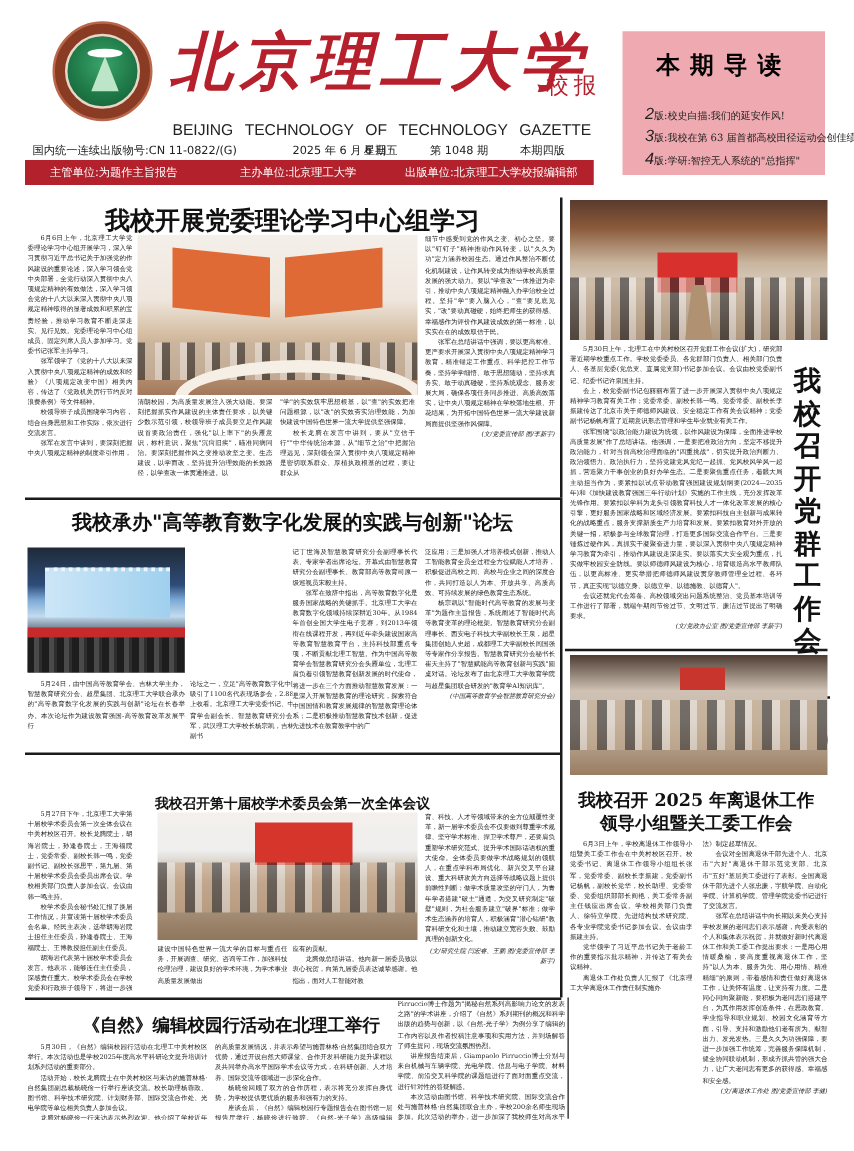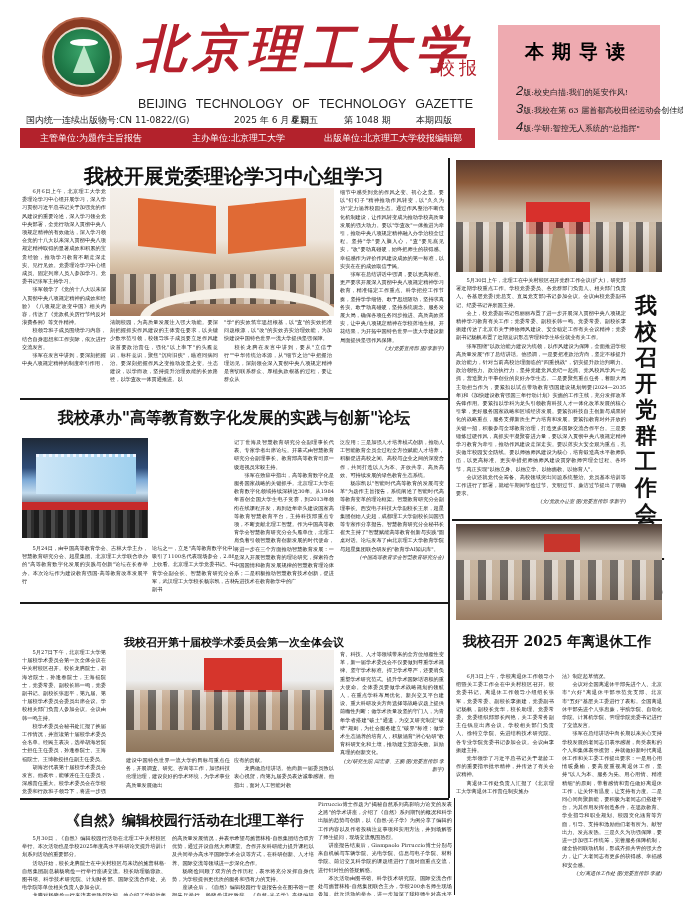--- a/index.html
+++ b/index.html
@@ -225,20 +225,21 @@
   <p style="text-indent:0">育、科技、人才等领域带来的全方位颠覆性变革，新一届学术委员会不仅要做到尊重学术规律、坚守学术标准、捍卫学术尊严，还要肩负重塑学术研究范式、提升学术国际话语权的重大使命。全体委员要做学术战略规划的领航人，在重点学科布局优化、新兴交叉平台建设、重大科研攻关方向选择等战略议题上提供前瞻性判断；做学术质量攻坚的守门人，为青年学者搭建"破土"通道，为交叉研究制定"破壁"规则，为社会服务建立"破界"标准；做学术生态涵养的培育人，积极涵育"潜心钻研"教育科研文化和土壤，推动建立宽容失败、鼓励真理的创新文化。</p>
   <div class="credit">(文/研究生院 闫宏睿、王鹏 图/党委宣传部 李新宇)</div>
 </div>
 
 <div class="photo ph5" style="left:456px; top:524px; width:206px; height:96px;">
   <div class="screen"></div>
   <div class="ppl"></div>
 </div>
 <div class="headline" style="left:452px; top:632px; width:210px; font-size:14px; line-height:18px;">
   <div>我校召开 2025 年离退休工作</div>
+  <div>领导小组暨关工委工作会</div>
 </div>
 <div class="col" style="left:456px; top:672px; width:98px; height:130px;">
   <p>6月3日上午，学校离退休工作领导小组暨关工委工作会在中关村校区召开。校党委书记、离退休工作领导小组组长张军，党委常委、副校长李振建，党委副书记杨帆，副校长党华，校长助理、党委常委、党委组织部部长阎艳，关工委常务副主任钱应出席会议。学校相关部门负责人、徐特立学院、先进结构技术研究院、各专业学院党委书记参加会议。会议由李振建主持。</p>
   <p>党华领学了习近平总书记关于老龄工作的重要指示批示精神，并传达了有关会议精神。</p>
   <p>离退休工作处负责人汇报了《北京理工大学离退休工作责任制实施办</p>
 </div>
 <div class="col" style="left:562px; top:672px; width:100px; height:226px;">
   <p style="text-indent:0">法》制定起草情况。</p>
   <p>会议对全国离退休干部先进个人、北京市"六好"离退休干部示范党支部、北京市"五好"基层关工委进行了表彰。全国离退休干部先进个人张忠廉，宇航学院、自动化学院、计算机学院、管理学院党委书记进行了交流发言。</p>
   <p>张军在总结讲话中向长期以来关心支持学校发展的老同志们表示感谢，向受表彰的个人和集体表示祝贺，并就做好新时代离退休工作和关工委工作提出要求：一是用心用情暖桑榆，要高度重视离退休工作，坚持"以人为本、服务为先、用心用情、精准精细"的原则，带着感情和责任做好离退休工作，让关怀有温度，让支持有力度。二是同心同向聚新能，要积极为老同志们搭建平台，为其作用发挥创造条件，在思政教育、学业指导和职业规划、校园文化涵育等方面，引导、支持和激励他们老有所为、献智出力、发光发热。三是久久为功强保障，要进一步加强工作统筹，完善服务保障机制，健全协同联动机制，形成齐抓共管的强大合力，让广大老同志有更多的获得感、幸福感和安全感。</p>

